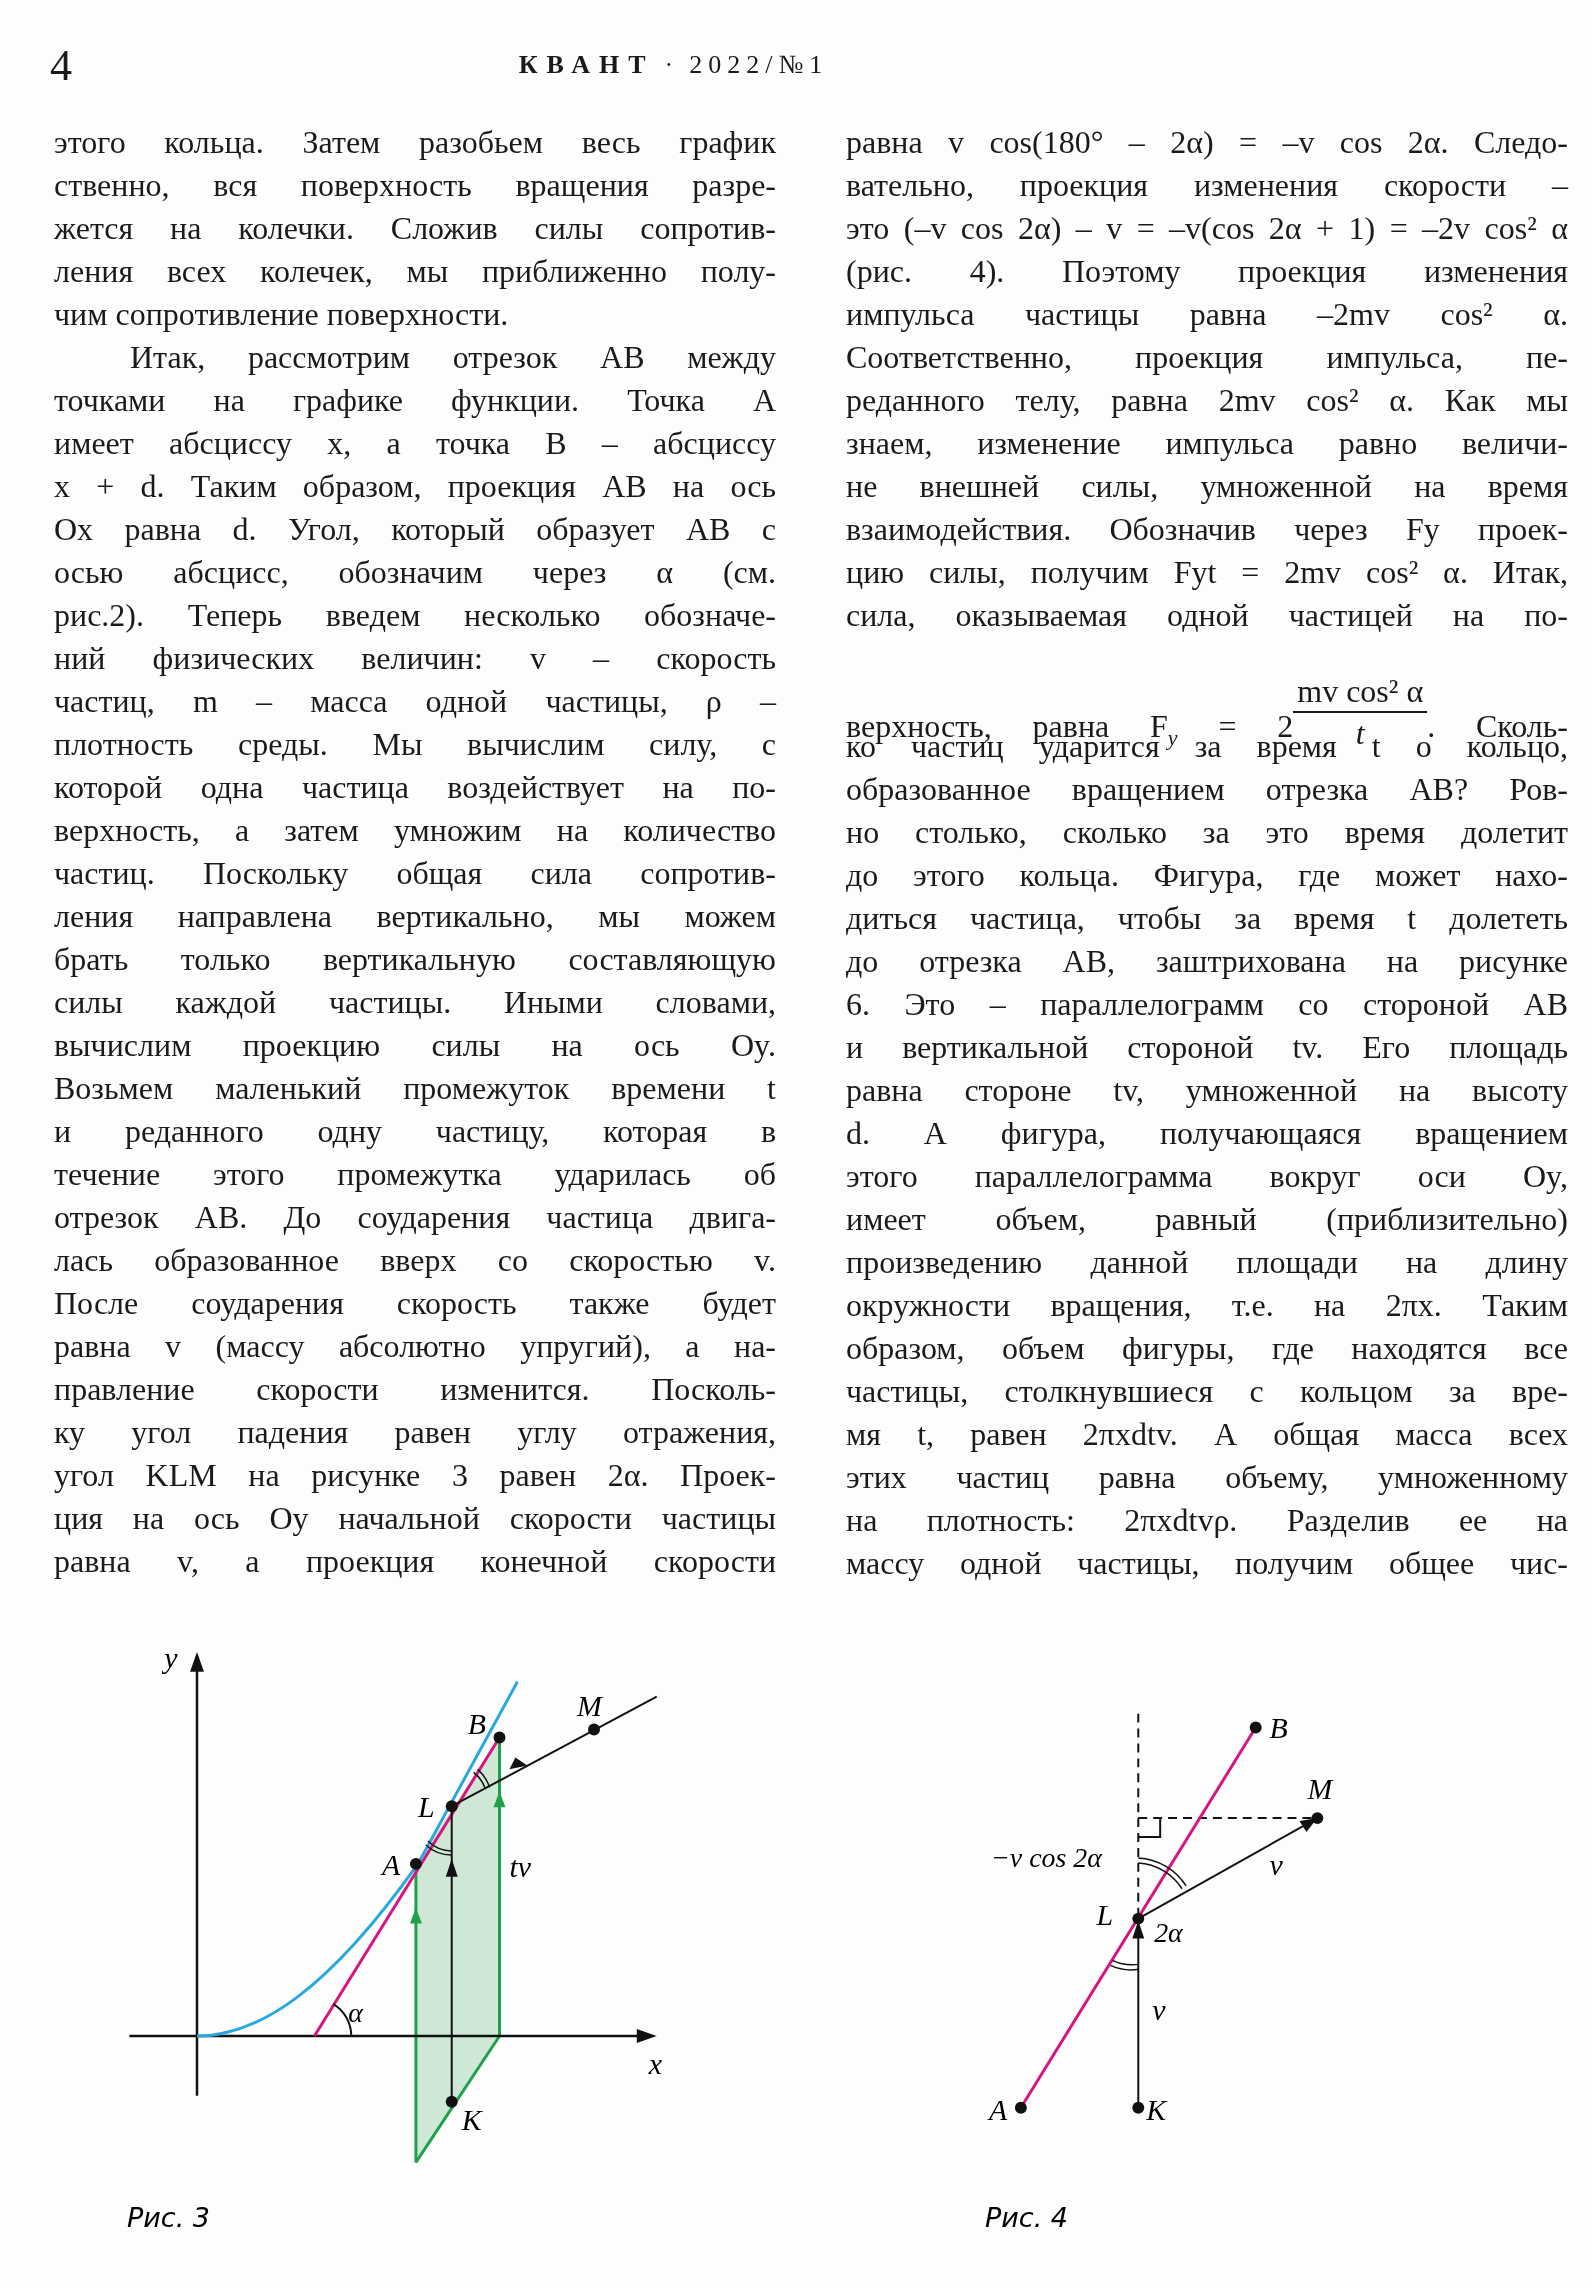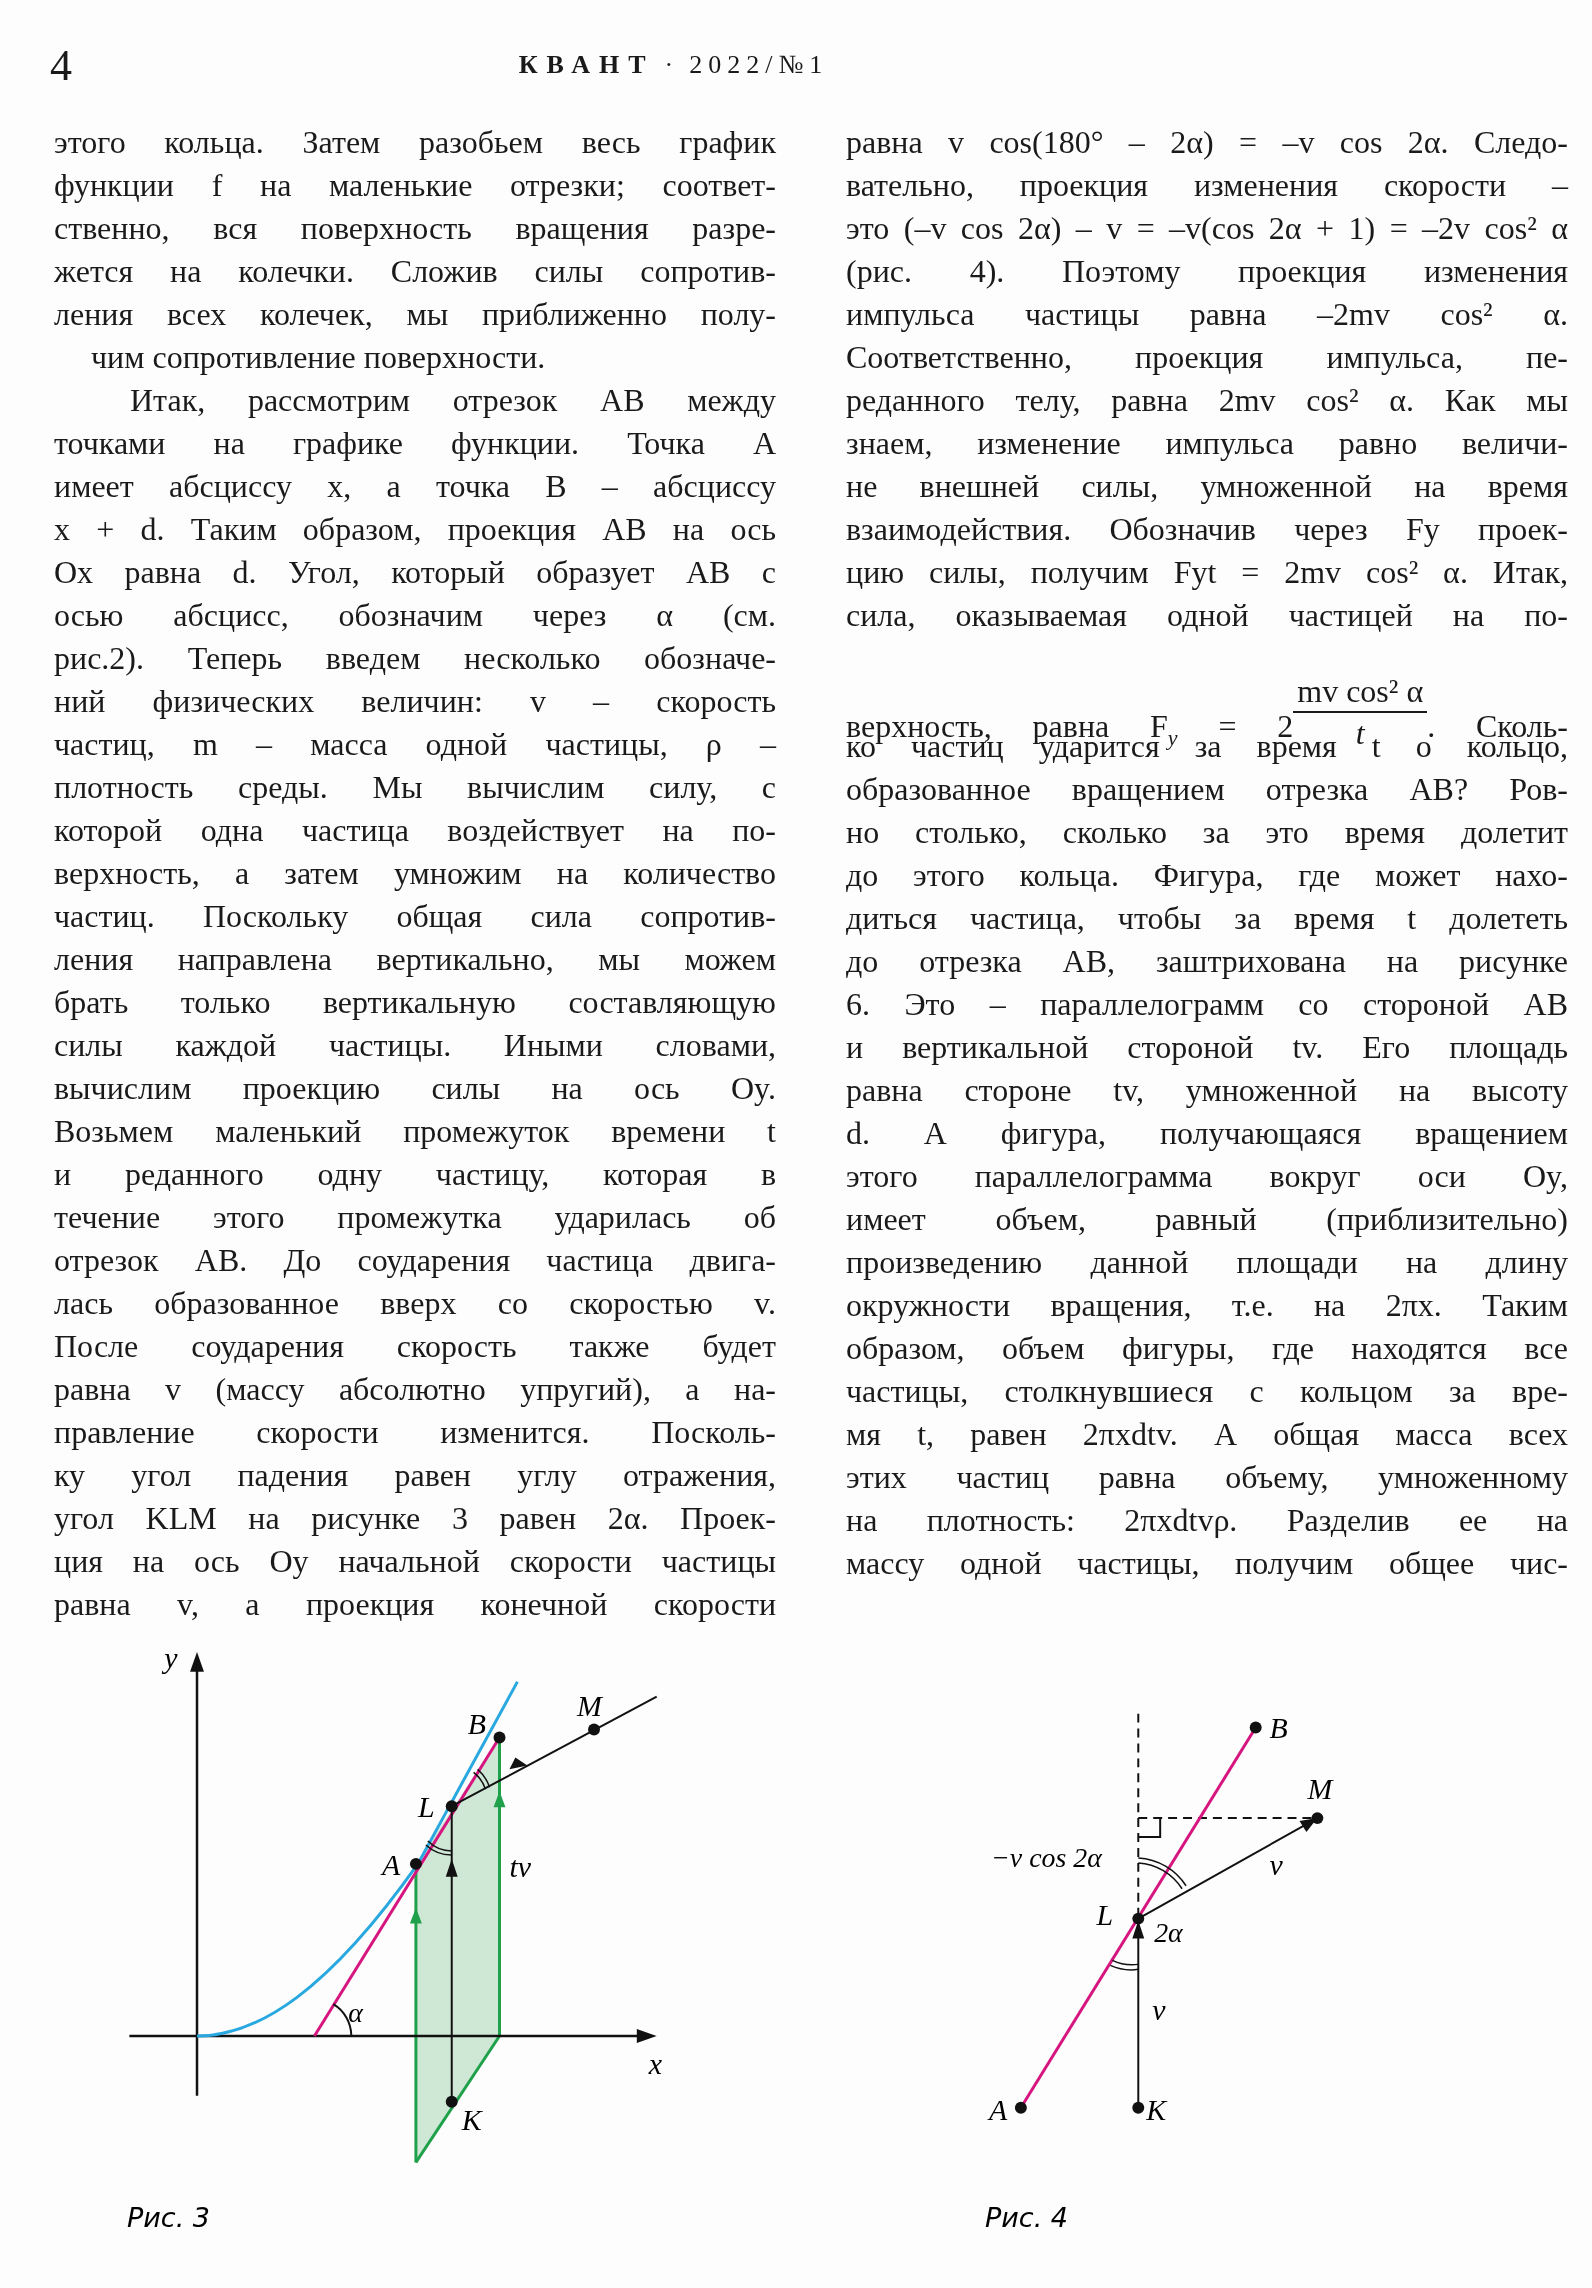--- a/index.html
+++ b/index.html
@@ -8,21 +8,21 @@
 
   .page-number { position: absolute; left: 50px; top: 44px; font-size: 44px; line-height: 1; font-family: "Liberation Serif", serif; }
   .running-head { position: absolute; left: 0; width: 1347px; top: 50px; text-align: center; font-size: 26px; letter-spacing: 6px; }
   .running-head .brand { font-weight: bold; letter-spacing: 9px; }
   .running-head .sep { margin: 0 10px; }
 
   .column { position: absolute; top: 121px; width: 722px; font-size: 32px; line-height: 43px; text-align: justify; hyphens: manual; }
   .col-left { left: 54px; }
   .col-right { left: 846px; }
   .line { display: block; height: 43px; white-space: nowrap; text-align-last: justify; text-align: justify; overflow: visible; }
-  .line.last { text-align-last: left; margin-left: 37px; }
+  .line.last { text-align-last: left; }
   .line.indent { padding-left: 76px; }
   .line.tall { height: 88px; position: relative; }
   .line.tall .inner { position: absolute; left: 0; right: 0; top: 52px; text-align-last: justify; text-align: justify; }
   .frac { display: inline-block; vertical-align: middle; text-align: right; position: relative; top: -18px; }
   .frac .num { display: block; border-bottom: 2px solid #1a1a1a; padding: 0 4px; line-height: 40px; text-align-last: center; }
   .frac .den { display: block; line-height: 40px; text-align-last: center; font-style: italic; }
 
   .figure { position: absolute; }
   .caption { position: absolute; font-family: "DejaVu Sans", sans-serif; font-style: italic; font-size: 27px; color: #000000; }
   .cap3 { left: 127px; top: 2202px; }
@@ -32,21 +32,20 @@
 </head>
 <body>
 
 <div class="page-number">4</div>
 <div class="running-head">
   <span class="brand">КВАНТ</span><span class="sep">·</span><span>2022/№1</span>
 </div>
 
 <div class="column col-left">
   <span class="line">этого кольца. Затем разобьем весь график</span>
-  <span class="line">функции f на маленькие отрезки; соответ-</span>
   <span class="line">ственно, вся поверхность вращения разре-</span>
   <span class="line">жется на колечки. Сложив силы сопротив-</span>
   <span class="line">ления всех колечек, мы приближенно полу-</span>
   <span class="line last">чим сопротивление поверхности.</span>
   <span class="line indent">Итак, рассмотрим отрезок AB между</span>
   <span class="line">точками на графике функции. Точка A</span>
   <span class="line">имеет абсциссу x, а точка B – абсциссу</span>
   <span class="line">x + d. Таким образом, проекция AB на ось</span>
   <span class="line">Ox равна d. Угол, который образует AB с</span>
   <span class="line">осью абсцисс, обозначим через α (см.</span>

